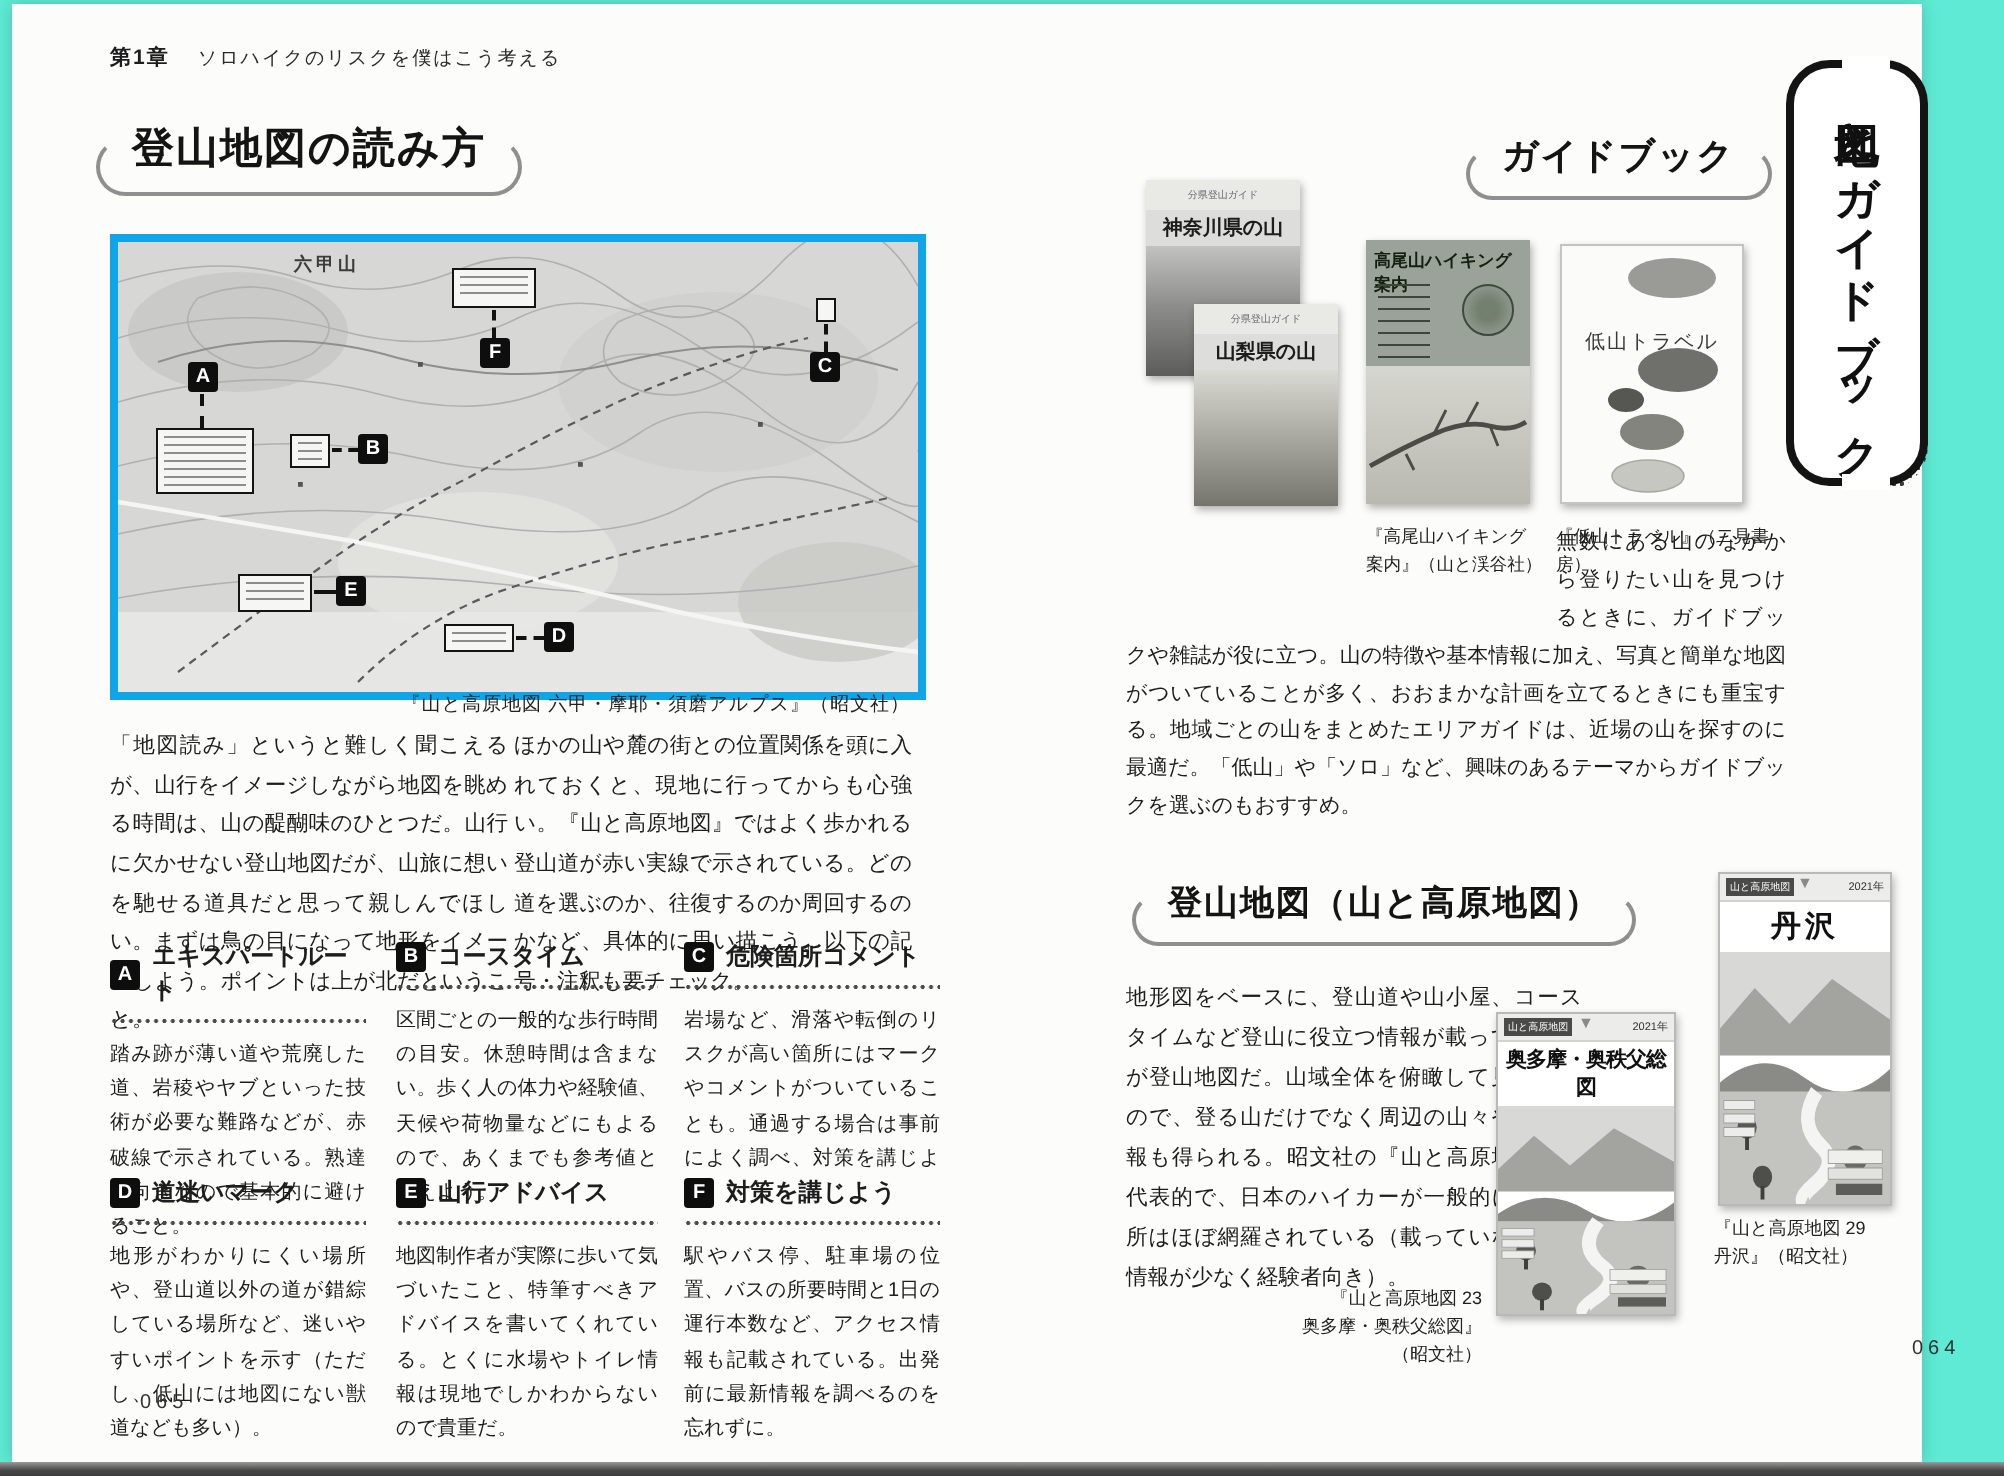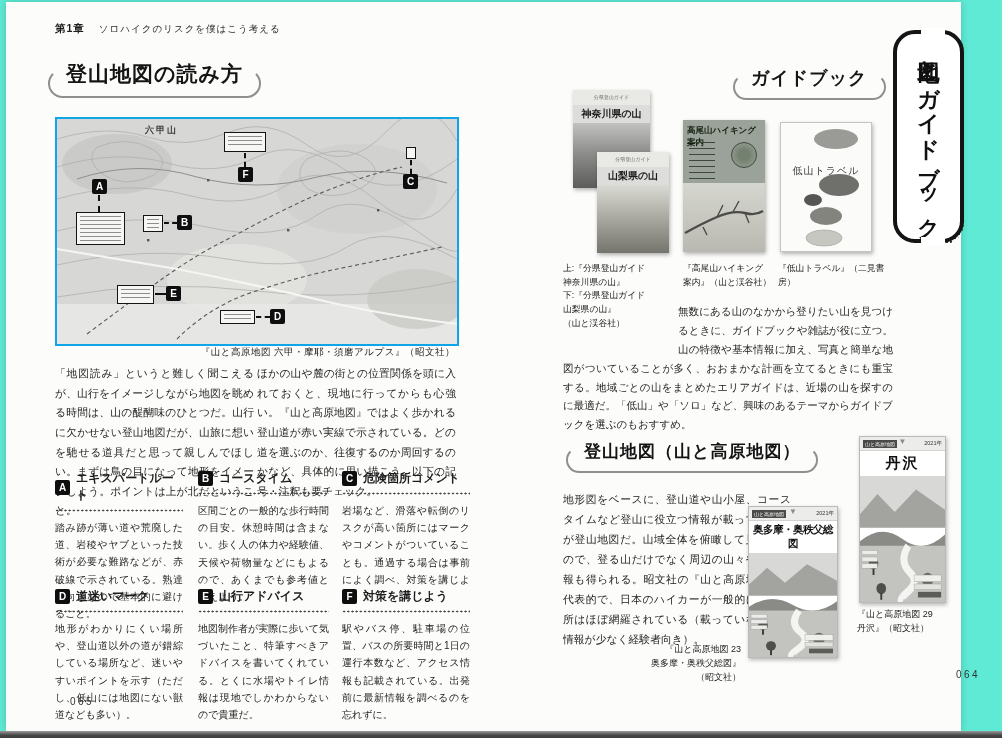--- a/index.html
+++ b/index.html
@@ -17,21 +17,21 @@
   
   .hug{font-weight:bold;color:#141414;}
   .hug .txt{position:relative;z-index:2;display:inline-block;padding:2px 14px;letter-spacing:1px;}
   .hug::after{content:"";position:absolute;left:-4px;right:-4px;top:34%;bottom:-8px;
     border:2px solid #8f8f8f;border-top-color:transparent;border-radius:16px;}
   .hug-main{left:52px;top:58px;font-size:21px;}
   .hug-guide{left:737px;top:64px;font-size:18px;}
   .hug-tozan{left:570px;top:438px;font-size:17px;}
 
   
-  .map-fig{left:55px;top:117px;width:400px;height:225px;background:#d7d7d6;border:2px solid #0ea5e9;}
+  .map-fig{left:55px;top:117px;width:400px;height:225px;background:#d7d7d6;border:4px solid #0ea5e9;}
   .map-fig svg{position:absolute;left:0;top:0;}
   .callout{position:absolute;background:#f6f6f4;border:1.5px solid #141414;box-sizing:border-box;}
   .callout .fake{margin:3px;height:calc(100% - 6px);
     background:repeating-linear-gradient(180deg,#8d8d8a 0 1px,transparent 1px 4px);}
   .chip{position:absolute;width:15px;height:15px;background:#0e0e0e;color:#fff;font-size:10px;font-weight:bold;
     display:flex;align-items:center;justify-content:center;border-radius:2px;}
   .dash-v{position:absolute;width:0;border-left:2px dashed #111;}
   .dash-h{position:absolute;height:0;border-top:2px dashed #111;}
   .map-caption{left:195px;top:346px;width:260px;text-align:right;font-size:9.5px;color:#222;letter-spacing:.5px;}
 
@@ -272,25 +272,20 @@
       <ellipse cx="55" cy="16" rx="22" ry="10" fill="#9a9a97"></ellipse>
       <ellipse cx="58" cy="62" rx="20" ry="11" fill="#6f6f6c"></ellipse>
       <ellipse cx="32" cy="77" rx="9" ry="6" fill="#565653"></ellipse>
       <ellipse cx="45" cy="93" rx="16" ry="9" fill="#84847f"></ellipse>
       <ellipse cx="43" cy="115" rx="18" ry="8" fill="#c7c7c2" stroke="#a9a9a5" stroke-width="0.8"></ellipse>
     </svg>
     <div class="tz-title">低山トラベル</div>
   </div>
 
   <div class="abs gb-flow">
-    <div class="cap cap-f1">上:『分県登山ガイド
-神奈川県の山』
-下:『分県登山ガイド
-山梨県の山』
-（山と渓谷社）</div>
     <div class="cap-spacer"></div>
     <p>無数にある山のなかから登りたい山を見つけるときに、ガイドブックや雑誌が役に立つ。山の特徴や基本情報に加え、写真と簡単な地図がついていることが多く、おおまかな計画を立てるときにも重宝する。地域ごとの山をまとめたエリアガイドは、近場の山を探すのに最適だ。「低山」や「ソロ」など、興味のあるテーマからガイドブックを選ぶのもおすすめ。</p>
   </div>
   <div class="abs cap cap2">『高尾山ハイキング
 案内』（山と渓谷社）</div>
   <div class="abs hug hug-tozan">
     <span class="txt">登山地図（山と高原地図）</span>
   </div>
 
   <div class="abs cap cap3">『低山トラベル』（二見書房）</div>

